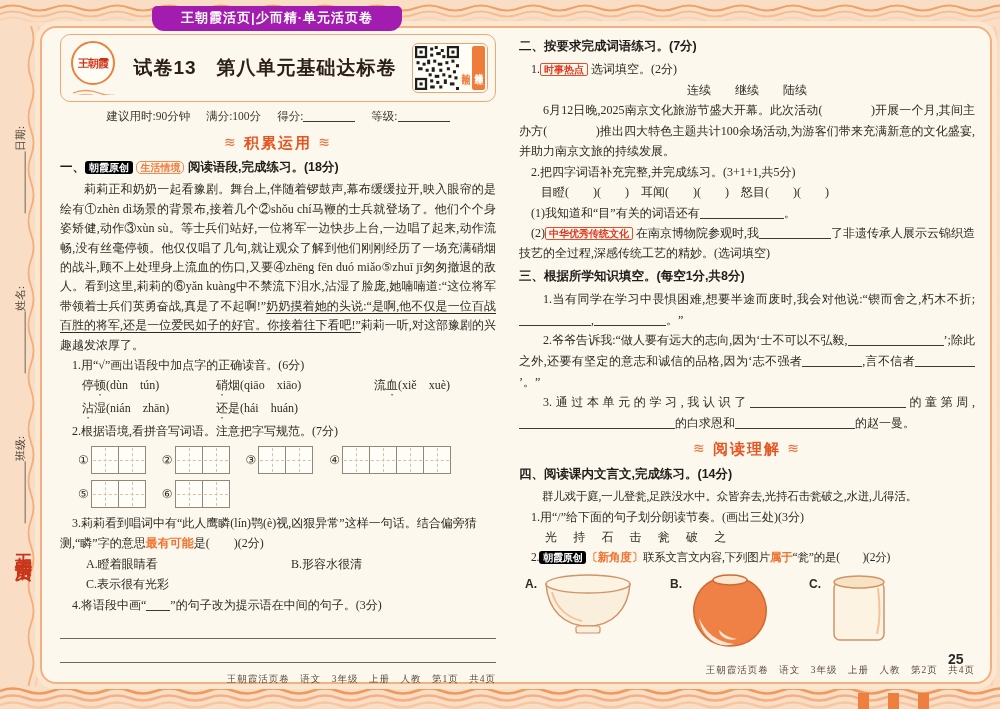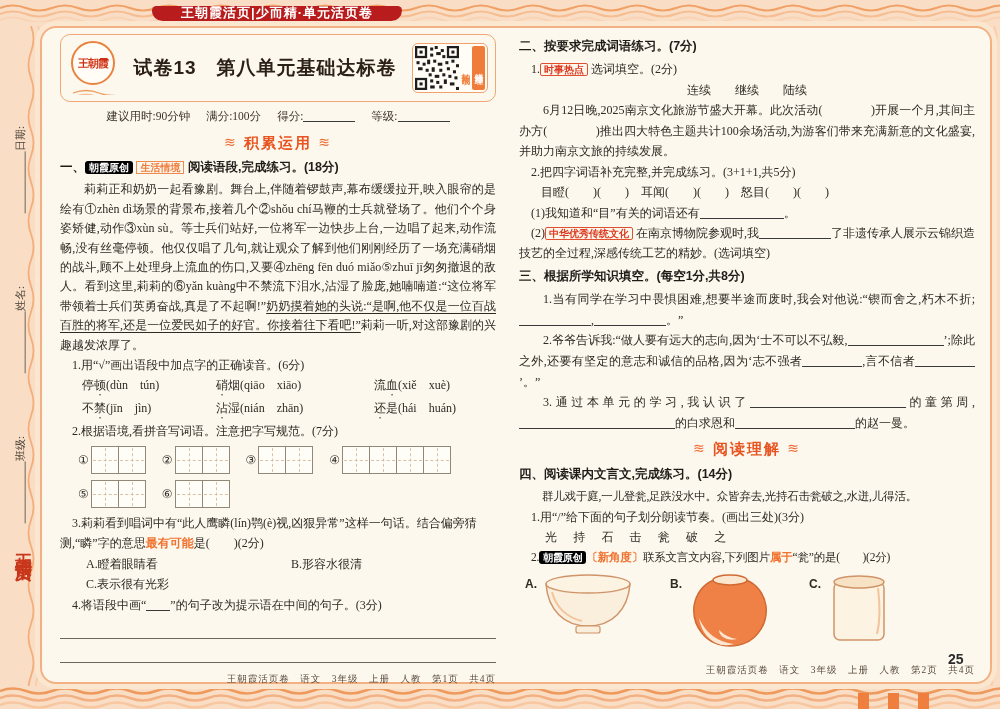--- a/index.html
+++ b/index.html
@@ -12,22 +12,22 @@
   svg{display:block;}
   .deco{position:absolute;pointer-events:none;}
   
   .panel{
     position:absolute;left:40px;top:26px;width:948px;height:654px;
     background:#fdf8ee;border:2px solid #f3b183;border-radius:16px;
     box-shadow:0 0 0 5px #fbe6cf;
   }
   
   .banner{
-    position:absolute;left:152px;top:6px;width:250px;height:15px;z-index:6;
-    background:#b91c1c;color:#fff;display:flex;align-items:center;justify-content:center;
+    position:absolute;left:152px;top:6px;width:250px;height:25px;z-index:6;
+    background:#a21caf;color:#fff;display:flex;align-items:center;justify-content:center;
     font-family:"Liberation Sans","DejaVu Sans",sans-serif;font-weight:bold;font-size:13px;
     border-radius:5px 5px 12px 12px;letter-spacing:1px;
   }
   .colL{position:absolute;left:60px;top:34px;width:436px;z-index:3;}
   .colR{position:absolute;left:519px;top:34px;width:456px;z-index:3;}
   
   .titlebox{
     display:flex;align-items:center;gap:8px;height:60px;
     border:1.5px solid #efa873;border-radius:10px;padding:3px 7px;margin-bottom:5px;background:#fdf8ee;
   }
@@ -52,21 +52,21 @@
   .w52{width:52px;}
   
   .sechead{text-align:center;color:#e8531f;font-weight:bold;font-size:15px;
     font-family:"Liberation Sans","DejaVu Sans",sans-serif;margin:3px 0 2px 0;letter-spacing:2px;}
   .wavei{color:#ef6a2f;font-size:14px;font-weight:normal;vertical-align:1px;}
   
   .qhead{font-family:"Liberation Sans","DejaVu Sans",sans-serif;font-weight:bold;font-size:12.5px;
     color:#1f1c18;margin:2px 0;}
   .badge-solid{background:#000000;color:#fff;font-size:10px;padding:1px 4px;border-radius:3px;
     font-family:"Liberation Sans","DejaVu Sans",sans-serif;font-weight:bold;}
-  .badge-line{border:1px solid #f08a4e;color:#ef7a3a;font-size:10px;padding:0 3px;border-radius:0;
+  .badge-line{border:1px solid #f08a4e;color:#ef7a3a;font-size:10px;padding:0 3px;border-radius:5px;
     font-family:"Liberation Sans","DejaVu Sans",sans-serif;font-weight:bold;}
   .badge-red{border:1px solid #e05030;color:#dc3a20;font-size:10px;padding:0 3px;border-radius:2px;
     font-family:"Liberation Sans","DejaVu Sans",sans-serif;font-weight:bold;}
   .hl{color:#f0722e;font-weight:bold;}
   .para{text-indent:2em;text-align:justify;line-height:1.62;}
   .u{text-decoration:underline;text-underline-offset:3px;}
   .stem{padding-left:12px;line-height:1.7;}
   .cstem{line-height:1.7;}
   .indent{text-indent:2em;text-align:justify;line-height:1.72;}
   
@@ -261,21 +261,20 @@
     <span>阅读语段,完成练习。(18分)</span>
   </div>
 
   <div class="para"><span>莉莉正和奶奶一起看豫剧。舞台上,伴随着锣鼓声,幕布缓缓拉开,映入眼帘的是绘有①zhèn dì场景的背景布,接着几个②shǒu chí马鞭的士兵就登场了。他们个个身姿矫健,动作③xùn sù。等士兵们站好,一位将军一边快步上台,一边唱了起来,动作流畅,没有丝毫停顿。他仅仅唱了几句,就让观众了解到他们刚刚经历了一场充满硝烟的战斗,顾不上处理身上流血的伤口,又要④zhēng fēn duó miǎo⑤zhuī jī匆匆撤退的敌人。看到这里,莉莉的⑥yǎn kuàng中不禁流下泪水,沾湿了脸庞,她喃喃道:“这位将军带领着士兵们英勇奋战,真是了不起啊!”</span><span class="u">奶奶摸着她的头说:“是啊,他不仅是一位百战百胜的将军,还是一位爱民如子的好官。你接着往下看吧!”</span><span>莉莉一听,对这部豫剧的兴趣越发浓厚了。</span></div>
 
   <div class="stem">1.用“√”画出语段中加点字的正确读音。(6分)</div>
   <div class="py-grid">
     <span class="py-item"><span>停</span><span class="dot">顿</span><span></span><span class="pin">(dùn　tún)</span></span>
     <span class="py-item"><span></span><span class="dot">硝</span><span>烟</span><span class="pin">(qiāo　xiāo)</span></span>
     <span class="py-item"><span>流</span><span class="dot">血</span><span></span><span class="pin">(xiě　xuè)</span></span>
-    <span class="py-item"><span>不</span><span class="dot">禁</span><span></span><span class="pin">(jīn　jìn)</span></span>
     <span class="py-item"><span></span><span class="dot">沾</span><span>湿</span><span class="pin">(nián　zhān)</span></span>
     <span class="py-item"><span></span><span class="dot">还</span><span>是</span><span class="pin">(hái　huán)</span></span>
   </div>
 
   <div class="stem">2.根据语境,看拼音写词语。注意把字写规范。(7分)</div>
   <div class="grids">
       <span class="ggroup">
         <span class="glabel">①</span>
         <span class="cell"></span>
         <span class="cell"></span>

